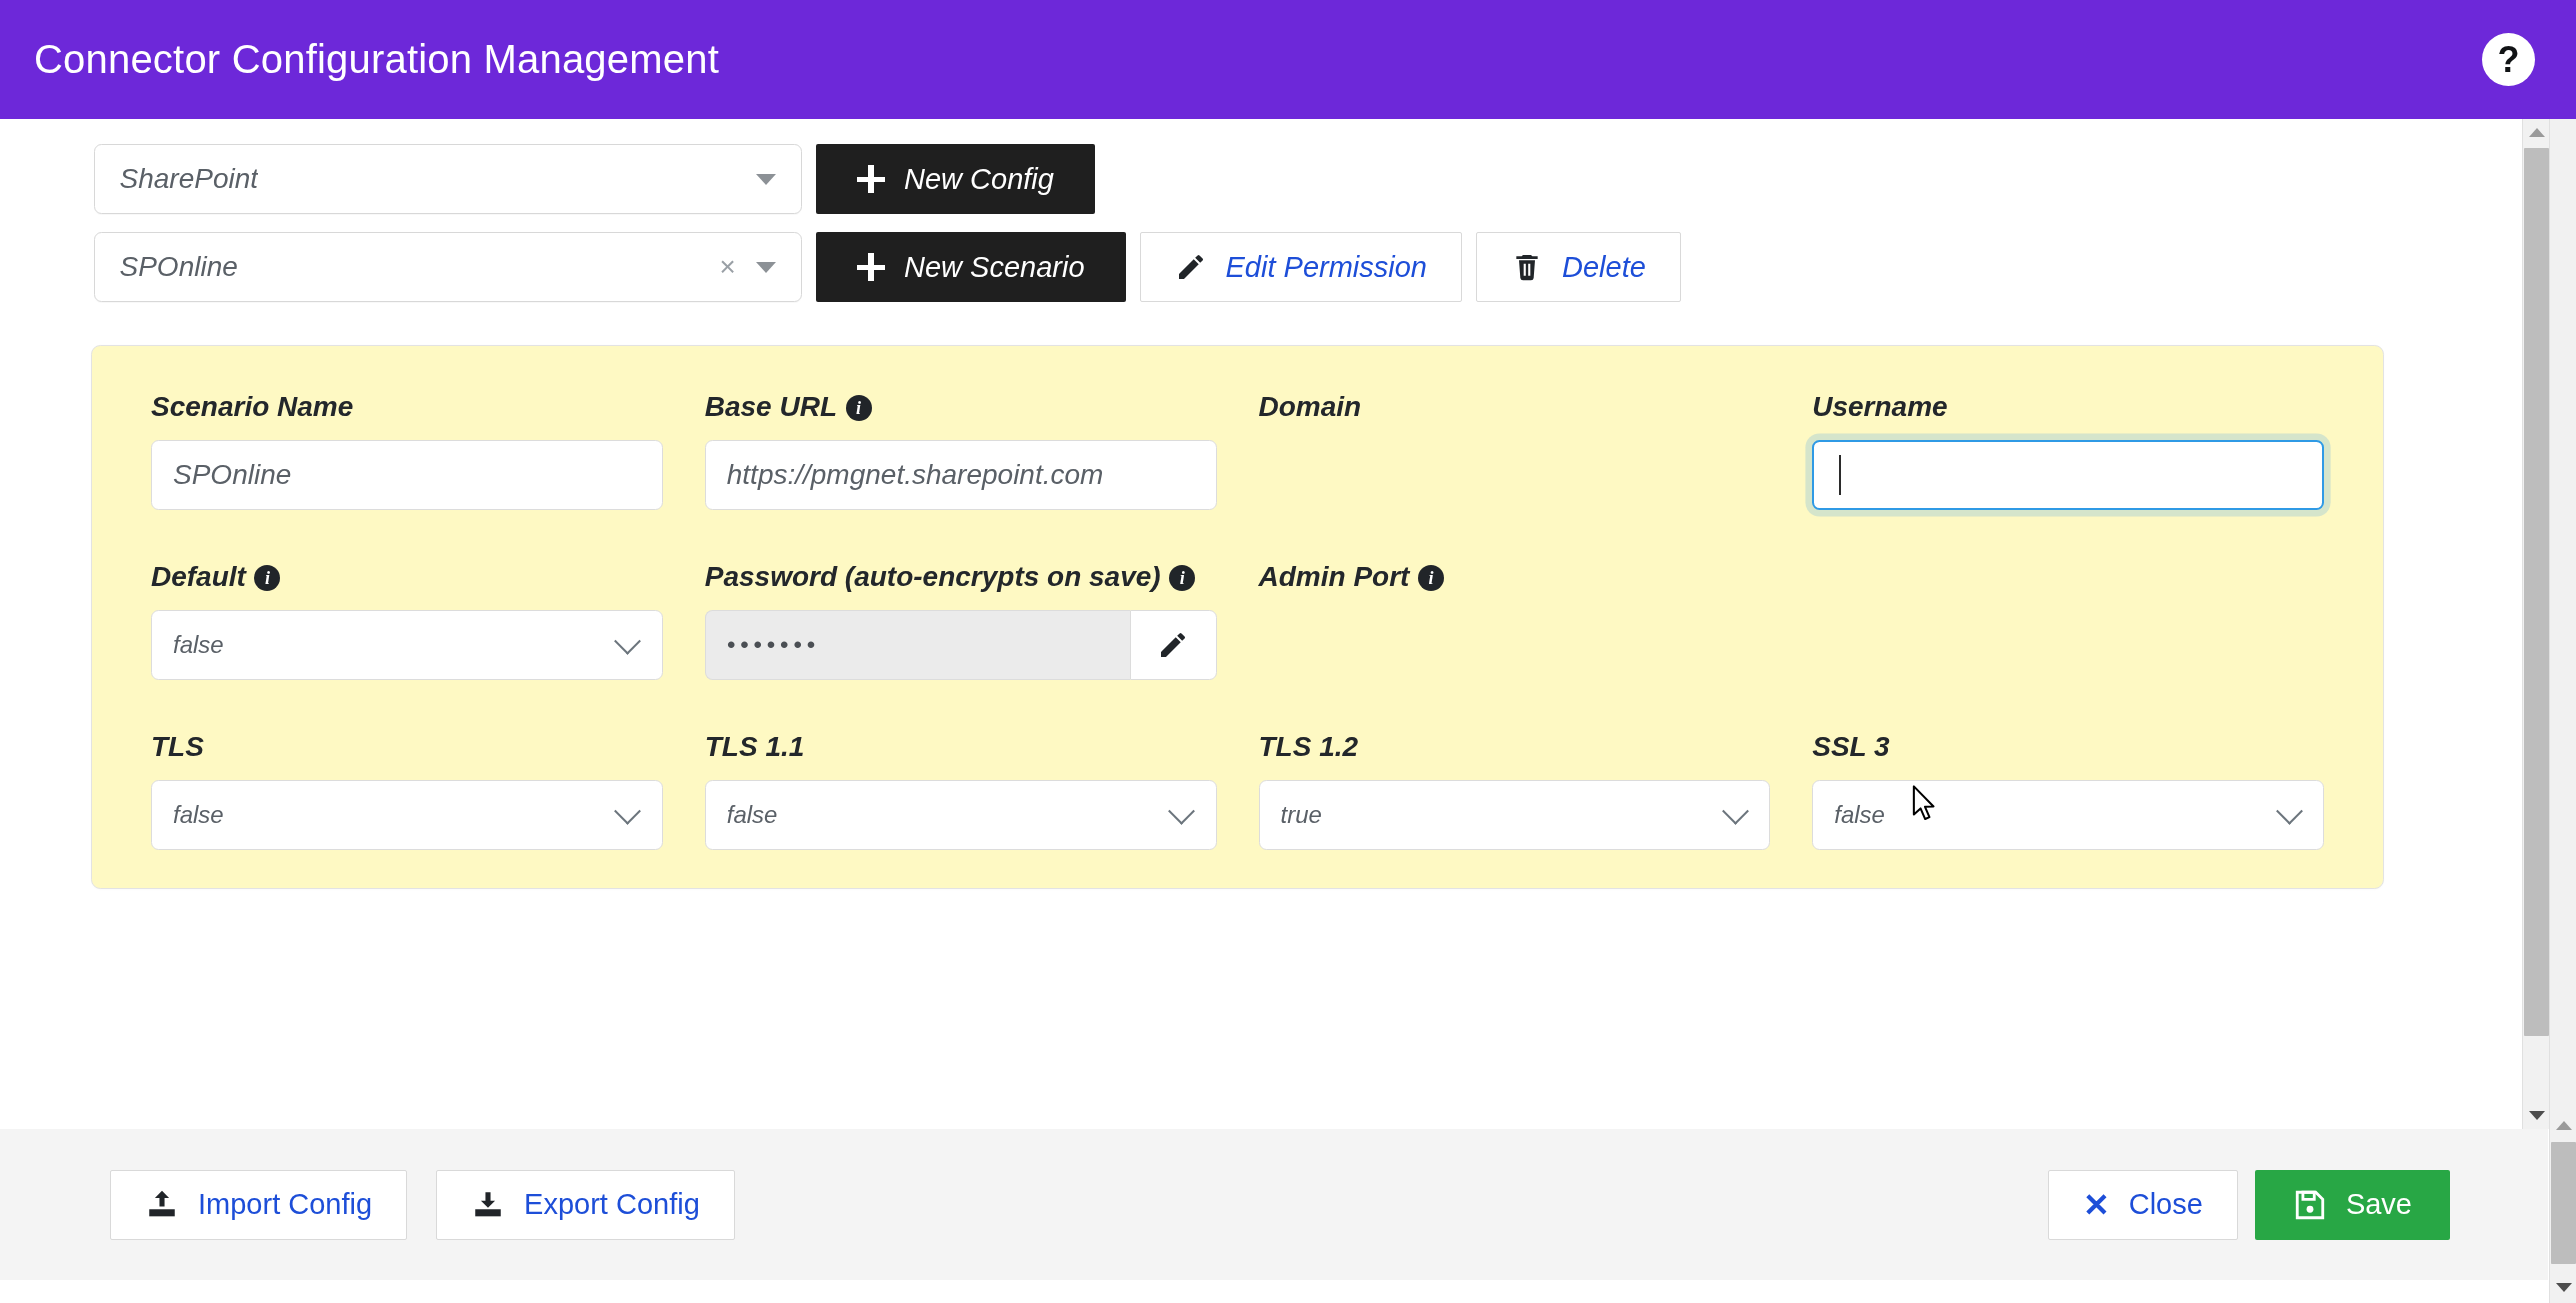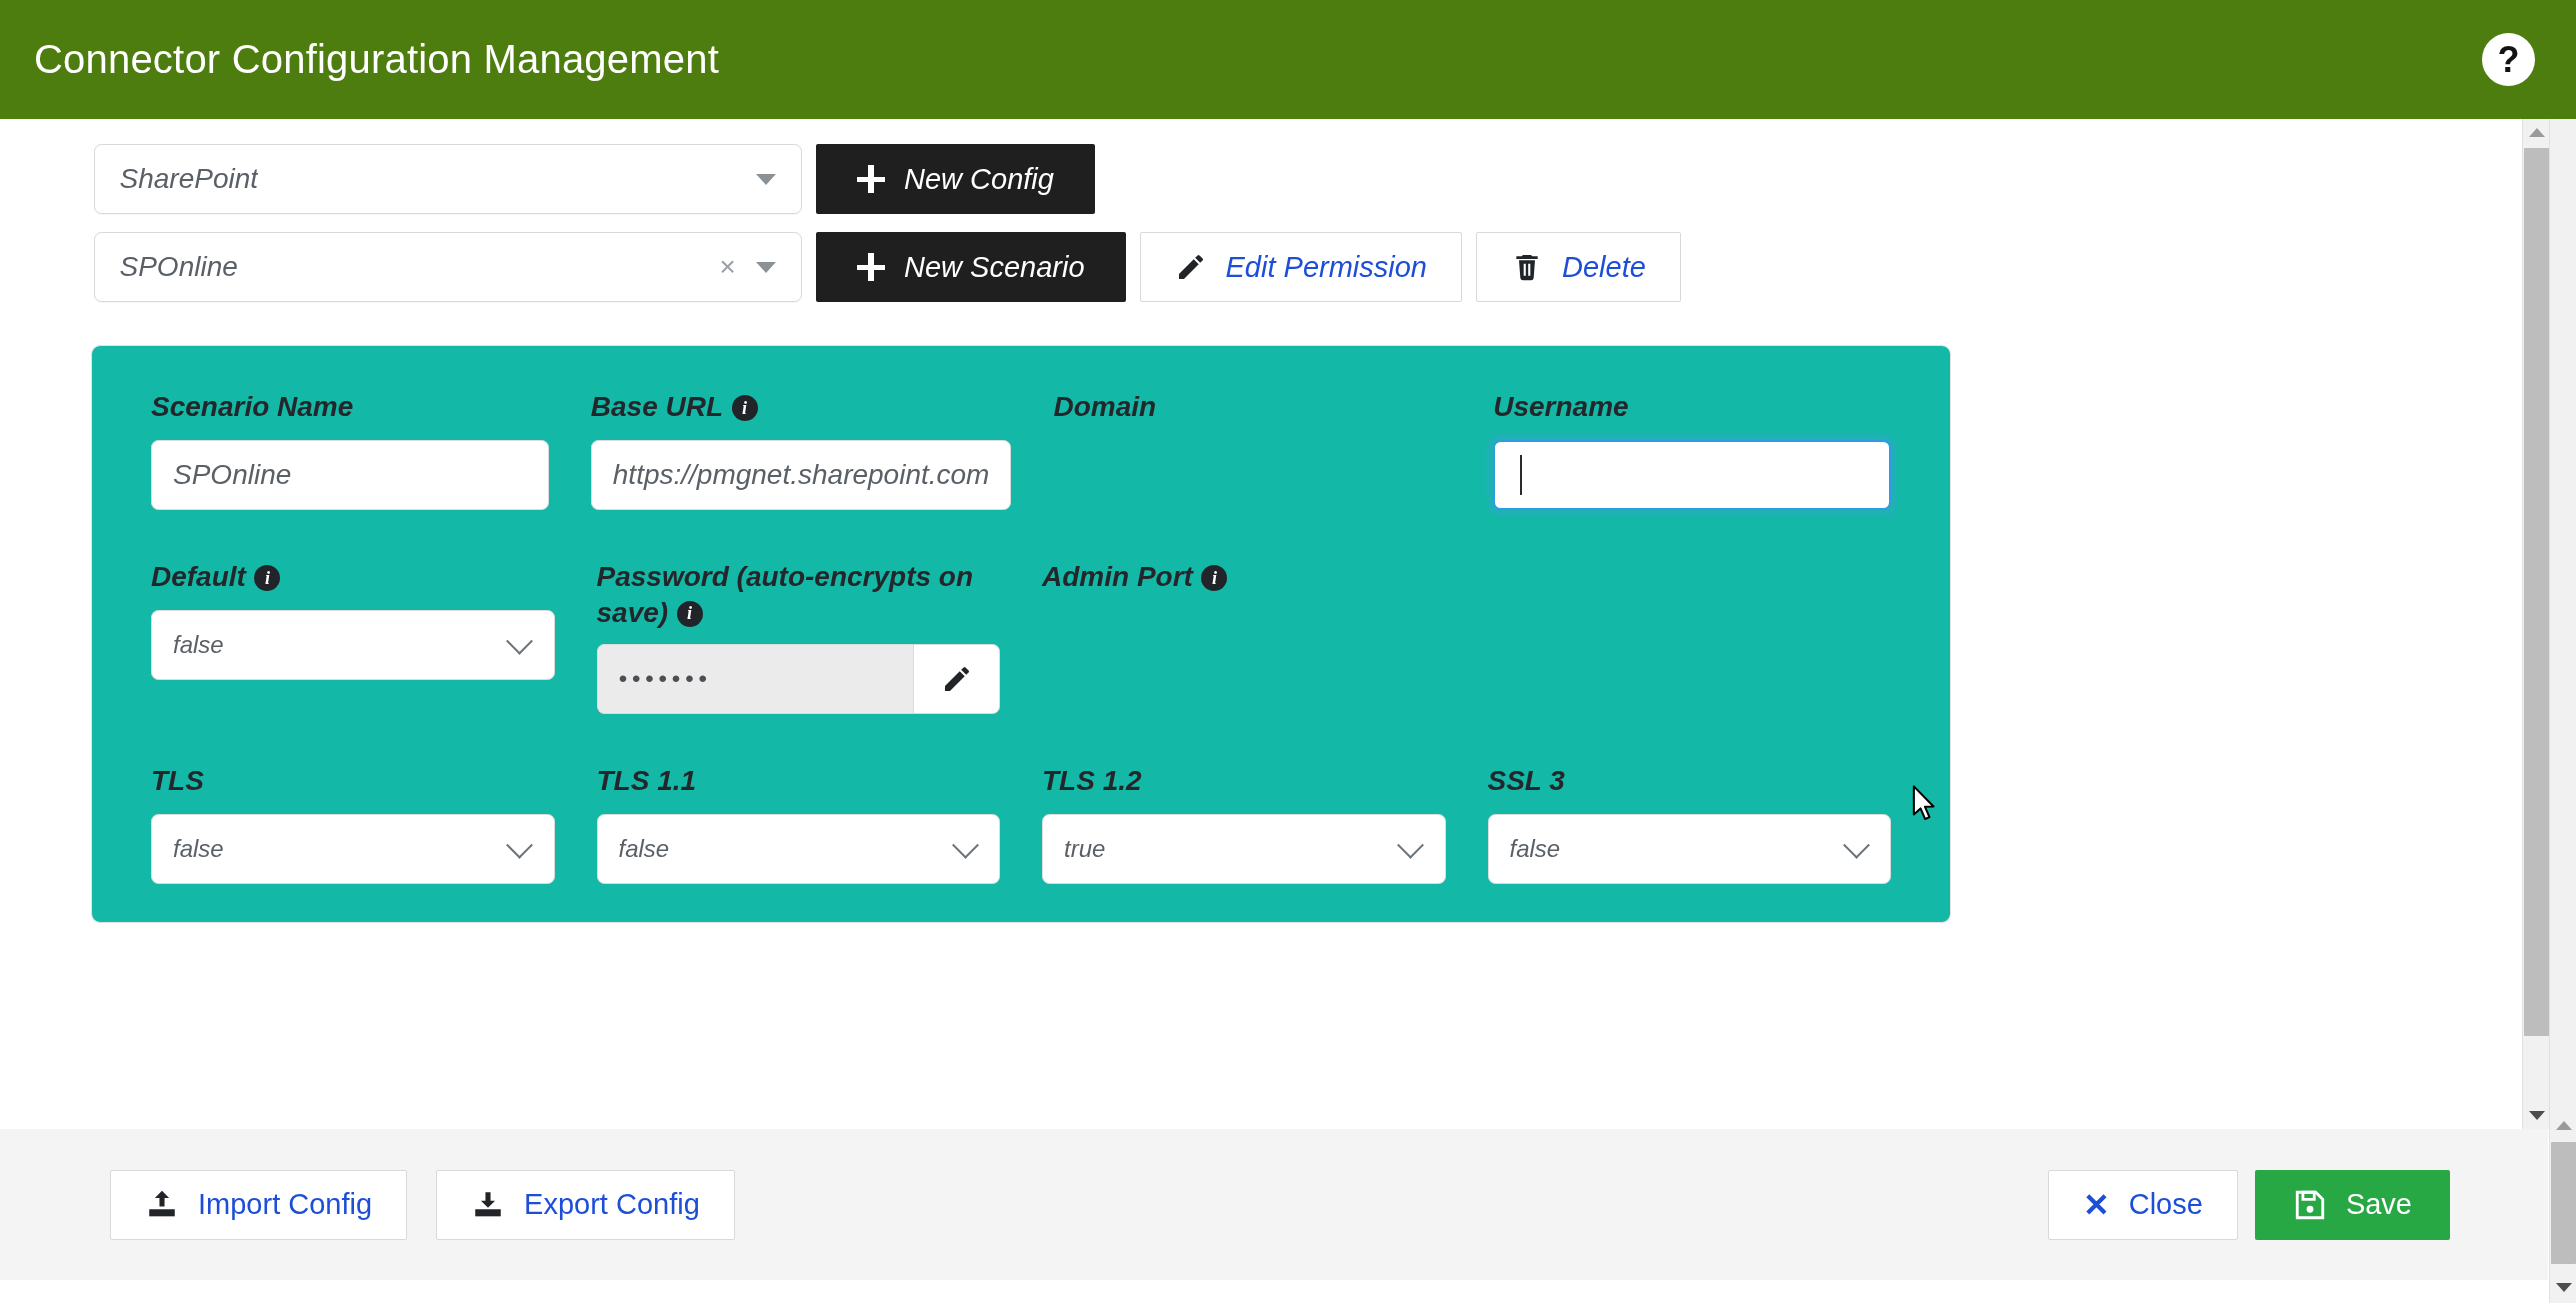--- a/index.html
+++ b/index.html
@@ -12,21 +12,21 @@
   .app {
     position: relative;
     width: 2576px; height: 1303px;
     background: #ffffff;
   }
 
   
   .titlebar {
     position: absolute; top: 0; left: 0;
     width: 2576px; height: 119px;
-    background: #4d7c0f;
+    background: #6d28d9;
     display: flex; align-items: center;
     padding: 0 41px 0 34px;
   }
   .title-text {
     color: #ffffff;
     font-size: 40px;
     font-weight: 400;
     letter-spacing: 0.2px;
     white-space: nowrap;
   }
@@ -120,24 +120,24 @@
     content: ""; position: absolute; background: currentColor;
   }
   .plus::before { left: 0; top: 11.3px; width: 28px; height: 5.6px; }
   .plus::after  { top: 0; left: 11.3px; height: 28px; width: 5.6px; }
   .ico { flex: none; display: inline-flex; }
   .ico svg { display: block; }
 
   
   .card {
     margin: 43px 0 0 91px;
-    width: 1860px;
+    width: 2293px;
     border: 1.4px solid #e3e3e3;
     border-radius: 9.4px;
-    background: #14b8a6;
+    background: #fef9c3;
     padding: 43px 0 38px 0;
     box-shadow: 0 0.9px 1.9px rgba(0,0,0,.02);
   }
   .grid {
     display: grid;
     grid-template-columns: repeat(4, 1fr);
     column-gap: 0;
     padding: 0 38px;
   }
   .field { padding: 0 21px 0 21px; }

